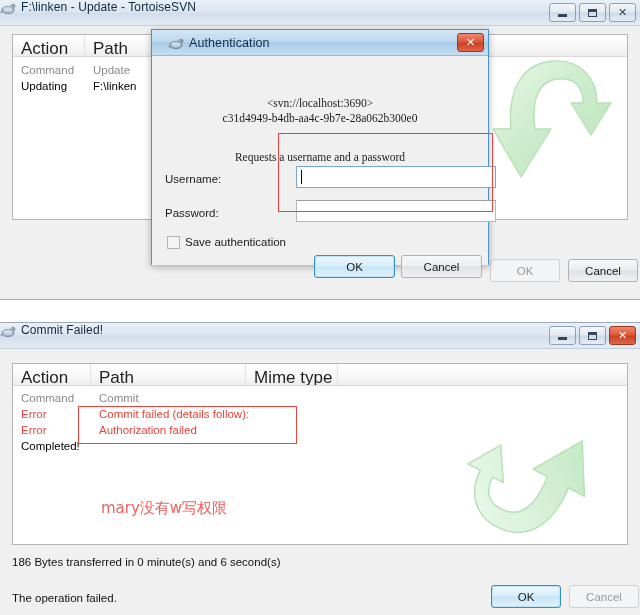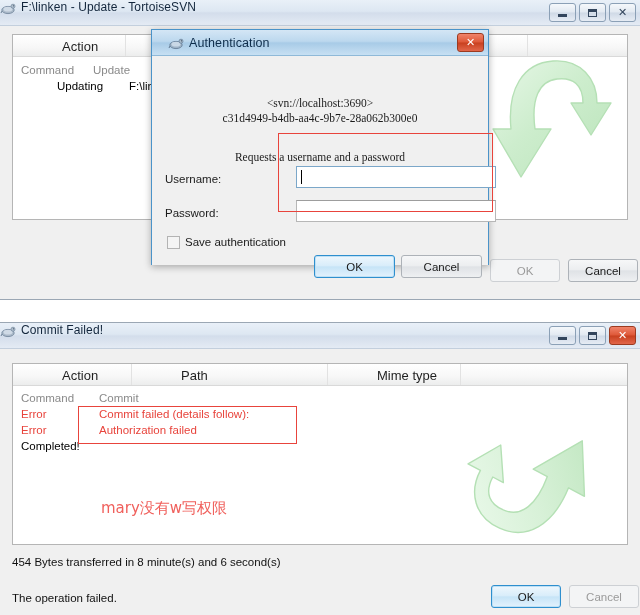--- a/index.html
+++ b/index.html
@@ -85,28 +85,27 @@
     overflow: hidden;
   }
   .list-header {
     display: flex;
     height: 22px;
     background: linear-gradient(to bottom, #ffffff 0%, #f7f7f7 60%, #eceded 100%);
     border-bottom: 1px solid #d9d9d9;
     box-sizing: border-box;
   }
   .list-header .hcell {
-    font-size: 13px;
+    font-size: 17px;
     color: #1f1f1f;
     padding: 4px 0 0 8px;
     box-sizing: border-box;
     border-right: 1px solid #e2e2e2;
     white-space: nowrap;
     overflow: hidden;
-    margin-left: 41px;
   }
   .list-body { position: relative; }
   .list-row { display: flex; height: 16px; align-items: flex-start; }
   .cell {
     font-size: 11.5px;
     padding-left: 8px;
     box-sizing: border-box;
     white-space: nowrap;
     overflow: hidden;
     line-height: 16px;
@@ -264,21 +263,21 @@
         <div class="hcell" style="width:210px;">Path</div>
         <div class="hcell" style="width:110px;">Mime type</div>
         <div class="hcell" style="flex:1; border-right:none;"></div>
       </div>
       <div class="list-body" style="padding-top:5px;">
         <div class="list-row">
           <div class="cell c-grey" style="width:72px;">Command</div>
           <div class="cell c-grey" style="width:210px;">Update</div>
         </div>
         <div class="list-row">
-          <div class="cell c-black" style="width:72px;margin-left:36px;">Updating</div>
+          <div class="cell c-black" style="width:72px;">Updating</div>
           <div class="cell c-black" style="width:210px;">F:\linken</div>
         </div>
       </div>
 
       <div class="watermark" style="left:468px; top:2px; width:140px; height:150px;">
         <svg width="140" height="150" viewBox="0 0 140 150">
           <defs>
             <linearGradient id="gw1" x1="0" y1="0" x2="1" y2="1">
               <stop offset="0%" stop-color="#e7f7e7"></stop>
               <stop offset="45%" stop-color="#cdedcd"></stop>
@@ -412,21 +411,21 @@
           </defs>
           <g transform="rotate(28 90 78)">
             <path d="M62 148 L34 100 L52 100 C48 60 64 34 94 32 C122 30 138 50 138 74 L152 74 L132 106 L112 74 L124 74 C124 56 114 48 98 50 C80 52 72 70 76 100 L92 100 Z" fill="url(#gw2)" stroke="#b4e0b4" stroke-width="1.4" stroke-linejoin="round" transform="rotate(180 86 90)"></path>
           </g>
         </svg>
       </div>
     </div>
 
     <div class="redbox" style="left:78px; top:83px; width:219px; height:38px;"></div>
 
-    <div class="statusline" style="left:12px; top:233px;">454 Bytes transferred in 8 minute(s) and 6 second(s)</div>
+    <div class="statusline" style="left:12px; top:233px;">186 Bytes transferred in 0 minute(s) and 6 second(s)</div>
 
     <div class="statusline" style="left:12px; top:269px;">The operation failed.</div>
 
     <div class="btn default" style="left:491px; top:262px; width:70px;">OK</div>
     <div class="btn disabled" style="left:569px; top:262px; width:70px;">Cancel</div>
   </div>
 
 </div>
 
 </body></html>

